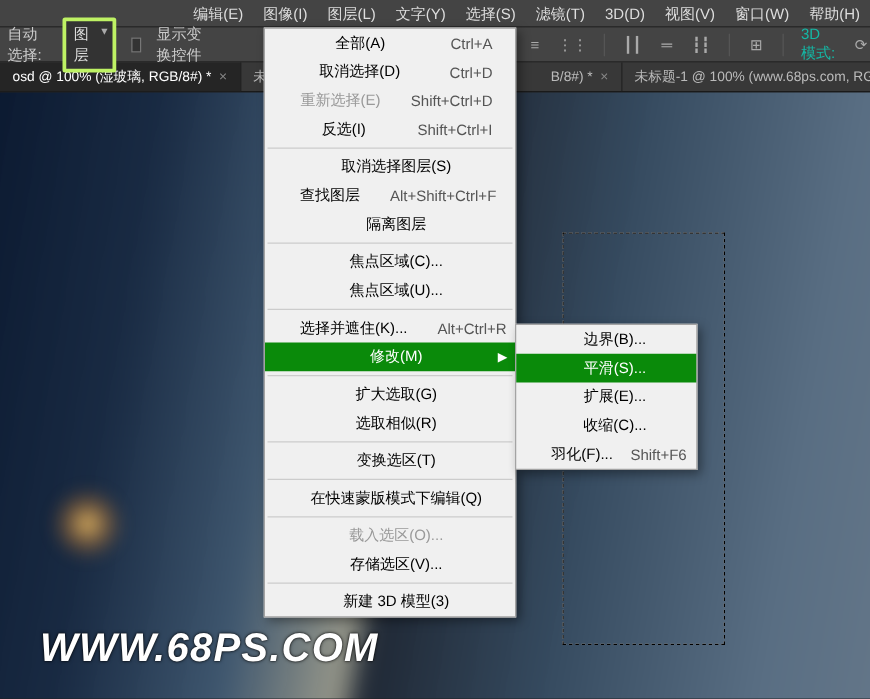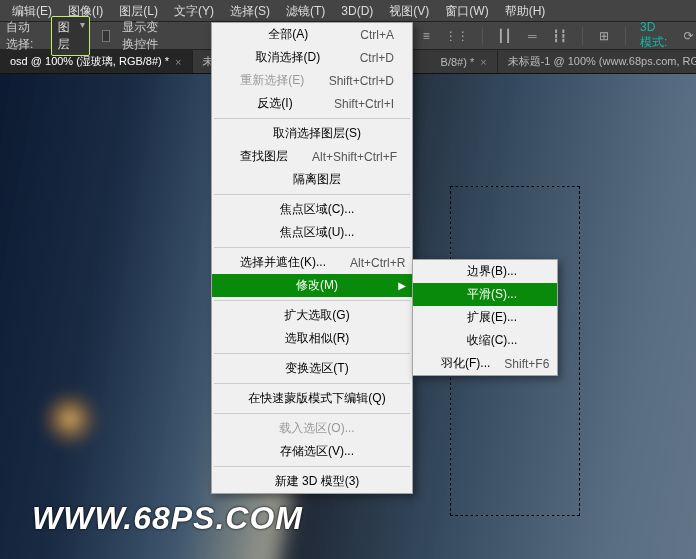--- a/index.html
+++ b/index.html
@@ -12,38 +12,39 @@
     overflow: hidden;
     position: relative;
   }
   .menubar {
     height: 22px;
     background: #444;
     display: flex;
     align-items: center;
     padding-left: 4px;
     border-bottom: 1px solid #222;
+    justify-content: flex-end;
   }
   .menubar .mitem {
     padding: 0 8px;
     line-height: 22px;
     cursor: default;
   }
   .toolbar {
     height: 28px;
     background: #444;
     display: flex;
     align-items: center;
     padding-left: 6px;
     gap: 12px;
     border-bottom: 1px solid #222;
   }
   .toolbar .label { color: #ccc; }
   .toolbar .select {
-    background: #333; border: 1px solid #bef264;
+    background: #333; border: 3px solid #bef264;
     padding: 2px 16px 2px 6px;
     position: relative;
     border-radius: 2px;
   }
   .toolbar .select::after {
     content: "▾"; position: absolute; right: 4px; top: 2px; font-size: 10px; color: #aaa;
   }
   .toolbar .checkbox {
     width: 12px; height: 12px;
     border: 1px solid #777;

